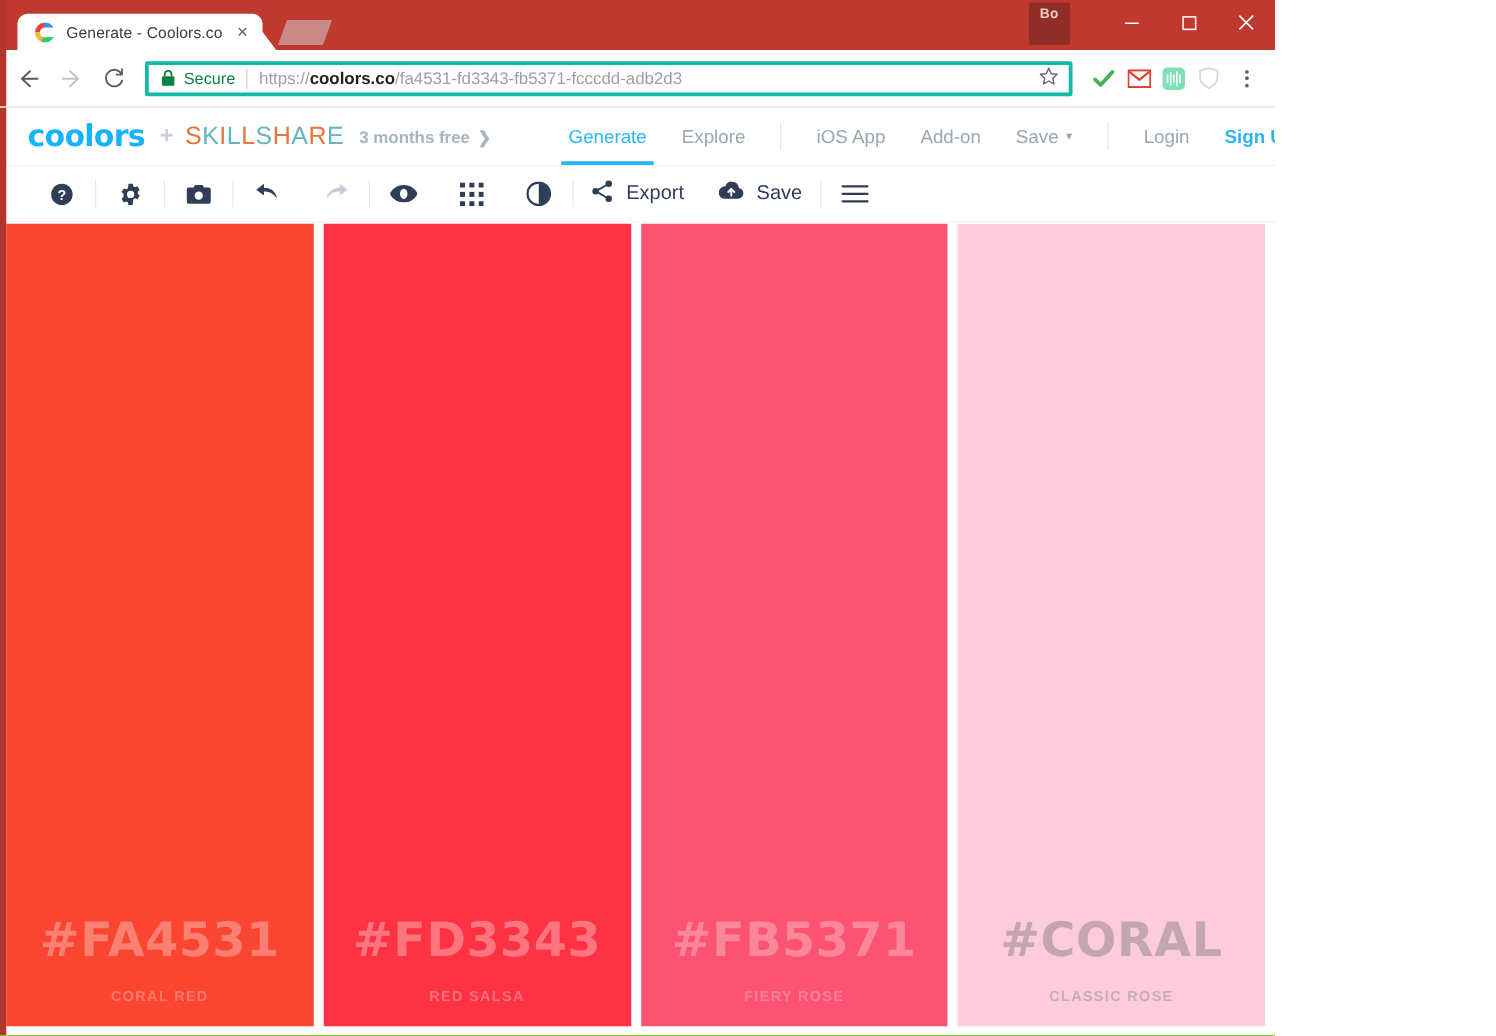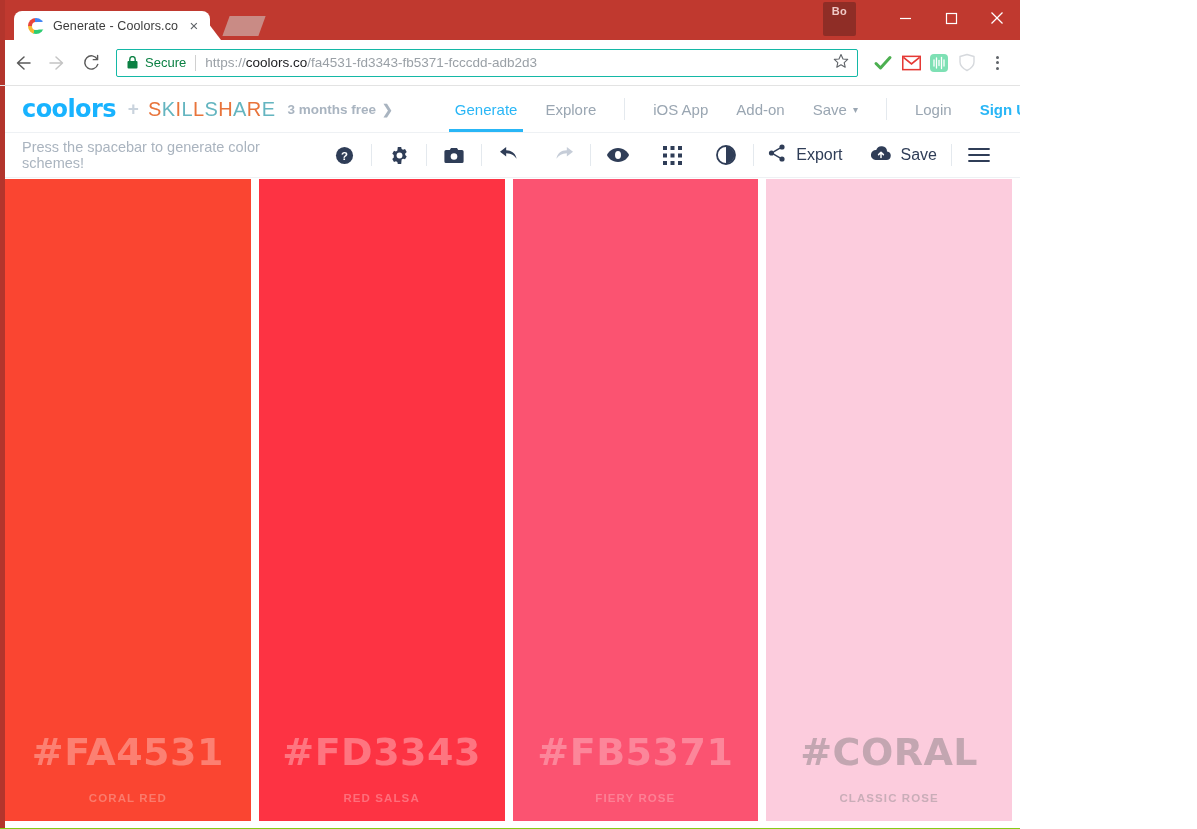--- a/index.html
+++ b/index.html
@@ -106,29 +106,29 @@
   .toolbar-row::before {
     content:""; position:absolute; left:0; top:0; bottom:0; width:5px; background:#b3352c;
   }
   .nav-btn {
     width: 34px; height:34px; display:flex; align-items:center; justify-content:center;
     color:#5a5a5a; cursor:pointer; flex:0 0 34px;
   }
   .nav-btn.disabled { color:#c4c4c4; }
   .omnibox {
     flex:1 1 auto; height:28px; margin: 0 8px 0 8px;
-    border:1px solid #14b8a6; border-radius:2px;
+    border:3px solid #14b8a6; border-radius:2px;
     display:flex; align-items:center; padding: 0 8px 0 10px;
     background:#fff;
   }
   .lock-icon { margin-right:7px; display:flex; align-items:center; }
   .secure-text { color:#0b8043; font-size:13px; margin-right:9px; }
   .omni-sep { width:1px; height:16px; background:#d0d0d0; margin-right:9px; }
   .url-text { font-size:13.5px; color:#9aa0a6; white-space:nowrap; overflow:hidden; }
-  .url-text b { color:#202124; font-weight:normal; }
+  .url-text b { color:#202124; font-weight:bold; }
   .star-btn { margin-left:auto; color:#5f6368; font-size:15px; cursor:pointer; padding-left:8px; }
   .ext-icons { display:flex; align-items:center; gap:2px; margin-left:4px; }
   .ext-icon { width:26px; height:26px; display:flex; align-items:center; justify-content:center; cursor:pointer;}
   .menu-dots { width:26px; height:28px; display:flex; flex-direction:column; align-items:center;
                justify-content:center; gap:2.5px; cursor:pointer; margin-left:4px;}
   .menu-dots i { width:3px; height:3px; background:#5f6368; border-radius:50%; display:block; }
 
   
   .page {
     position:relative; height: calc(829px - 40px - 47px); background:#fff; overflow:hidden;
@@ -346,21 +346,20 @@
       </div>
 
       <div class="nav-right">
         <div class="nav-divider"></div>
         <div class="nav-link">Login</div>
         <div class="nav-link signup">Sign Up</div>
       </div>
     </div>
 
     <div class="app-toolbar">
-      <div class="hint">Press the spacebar to generate color schemes!</div>
 
       <div class="tool-group">
         <div class="tool-btn">
           <svg width="19" height="19" viewBox="0 0 20 20">
               <circle cx="10" cy="10" r="9" fill="#2f3d57"></circle>
               <text x="10" y="14.5" font-size="12" font-weight="bold" fill="#fff" text-anchor="middle" font-family="Liberation Sans, sans-serif">?</text>
             </svg>
         </div>
         <div class="tool-sep"></div>
         <div class="tool-btn">

